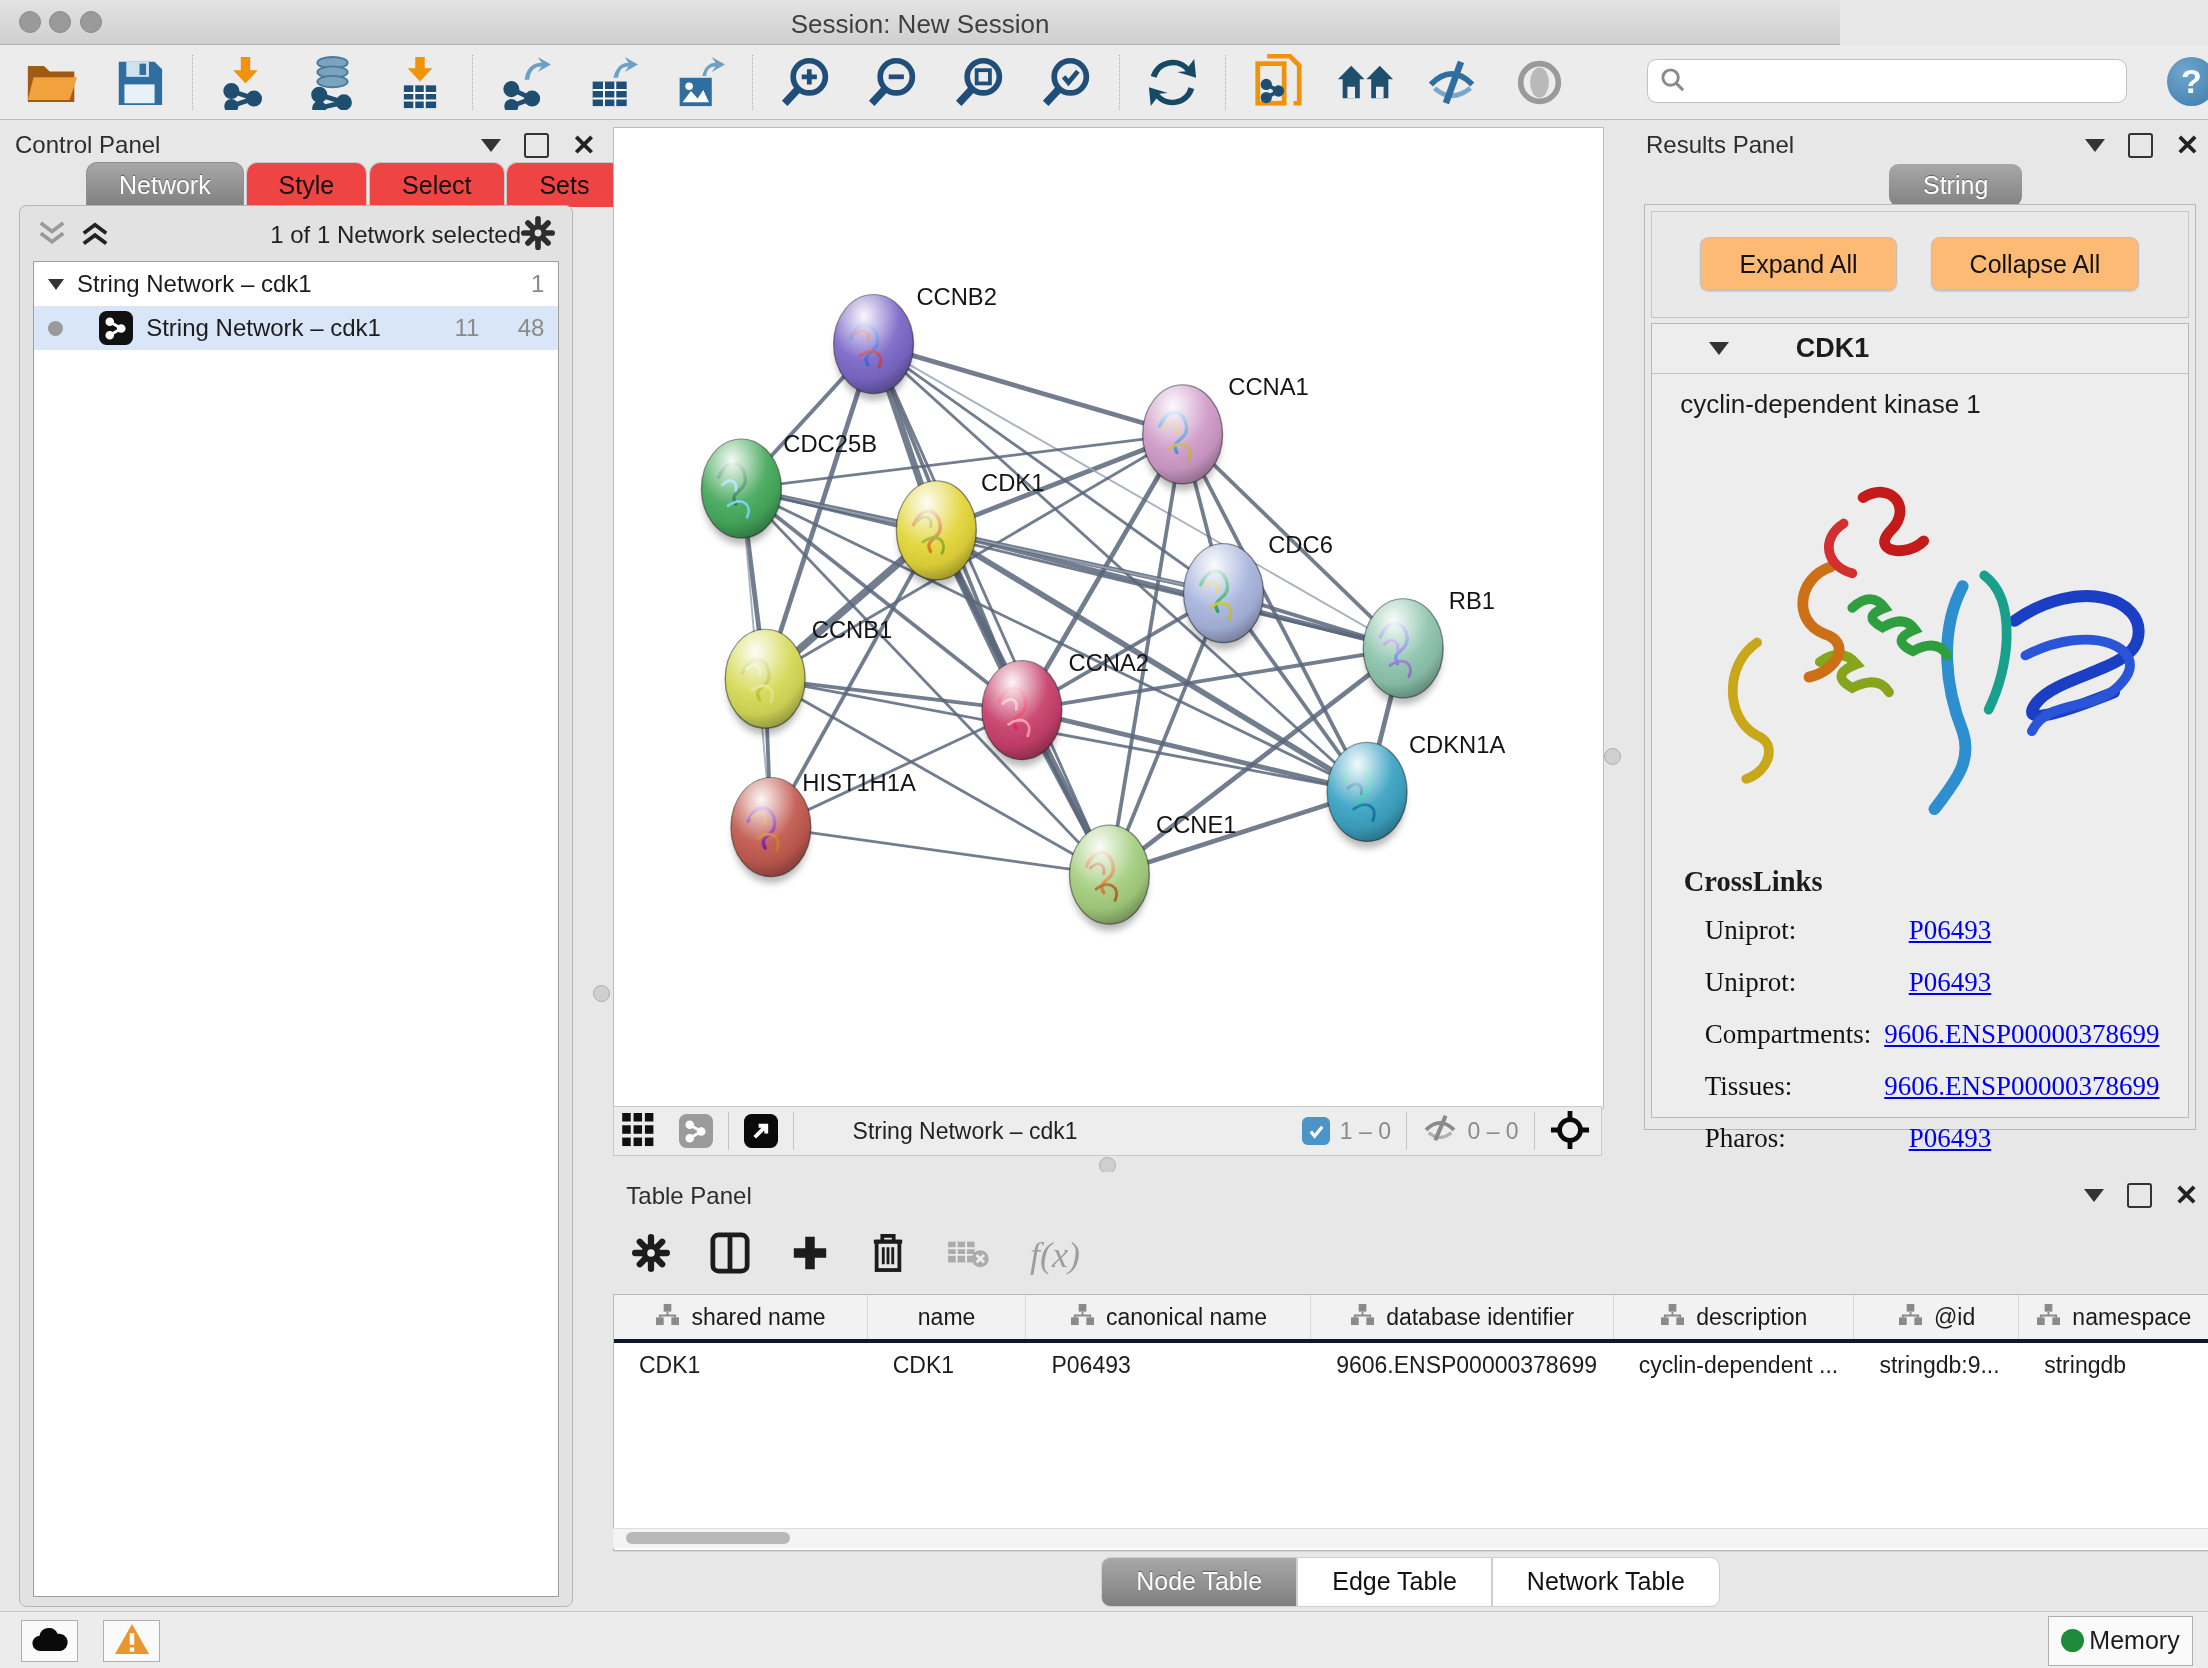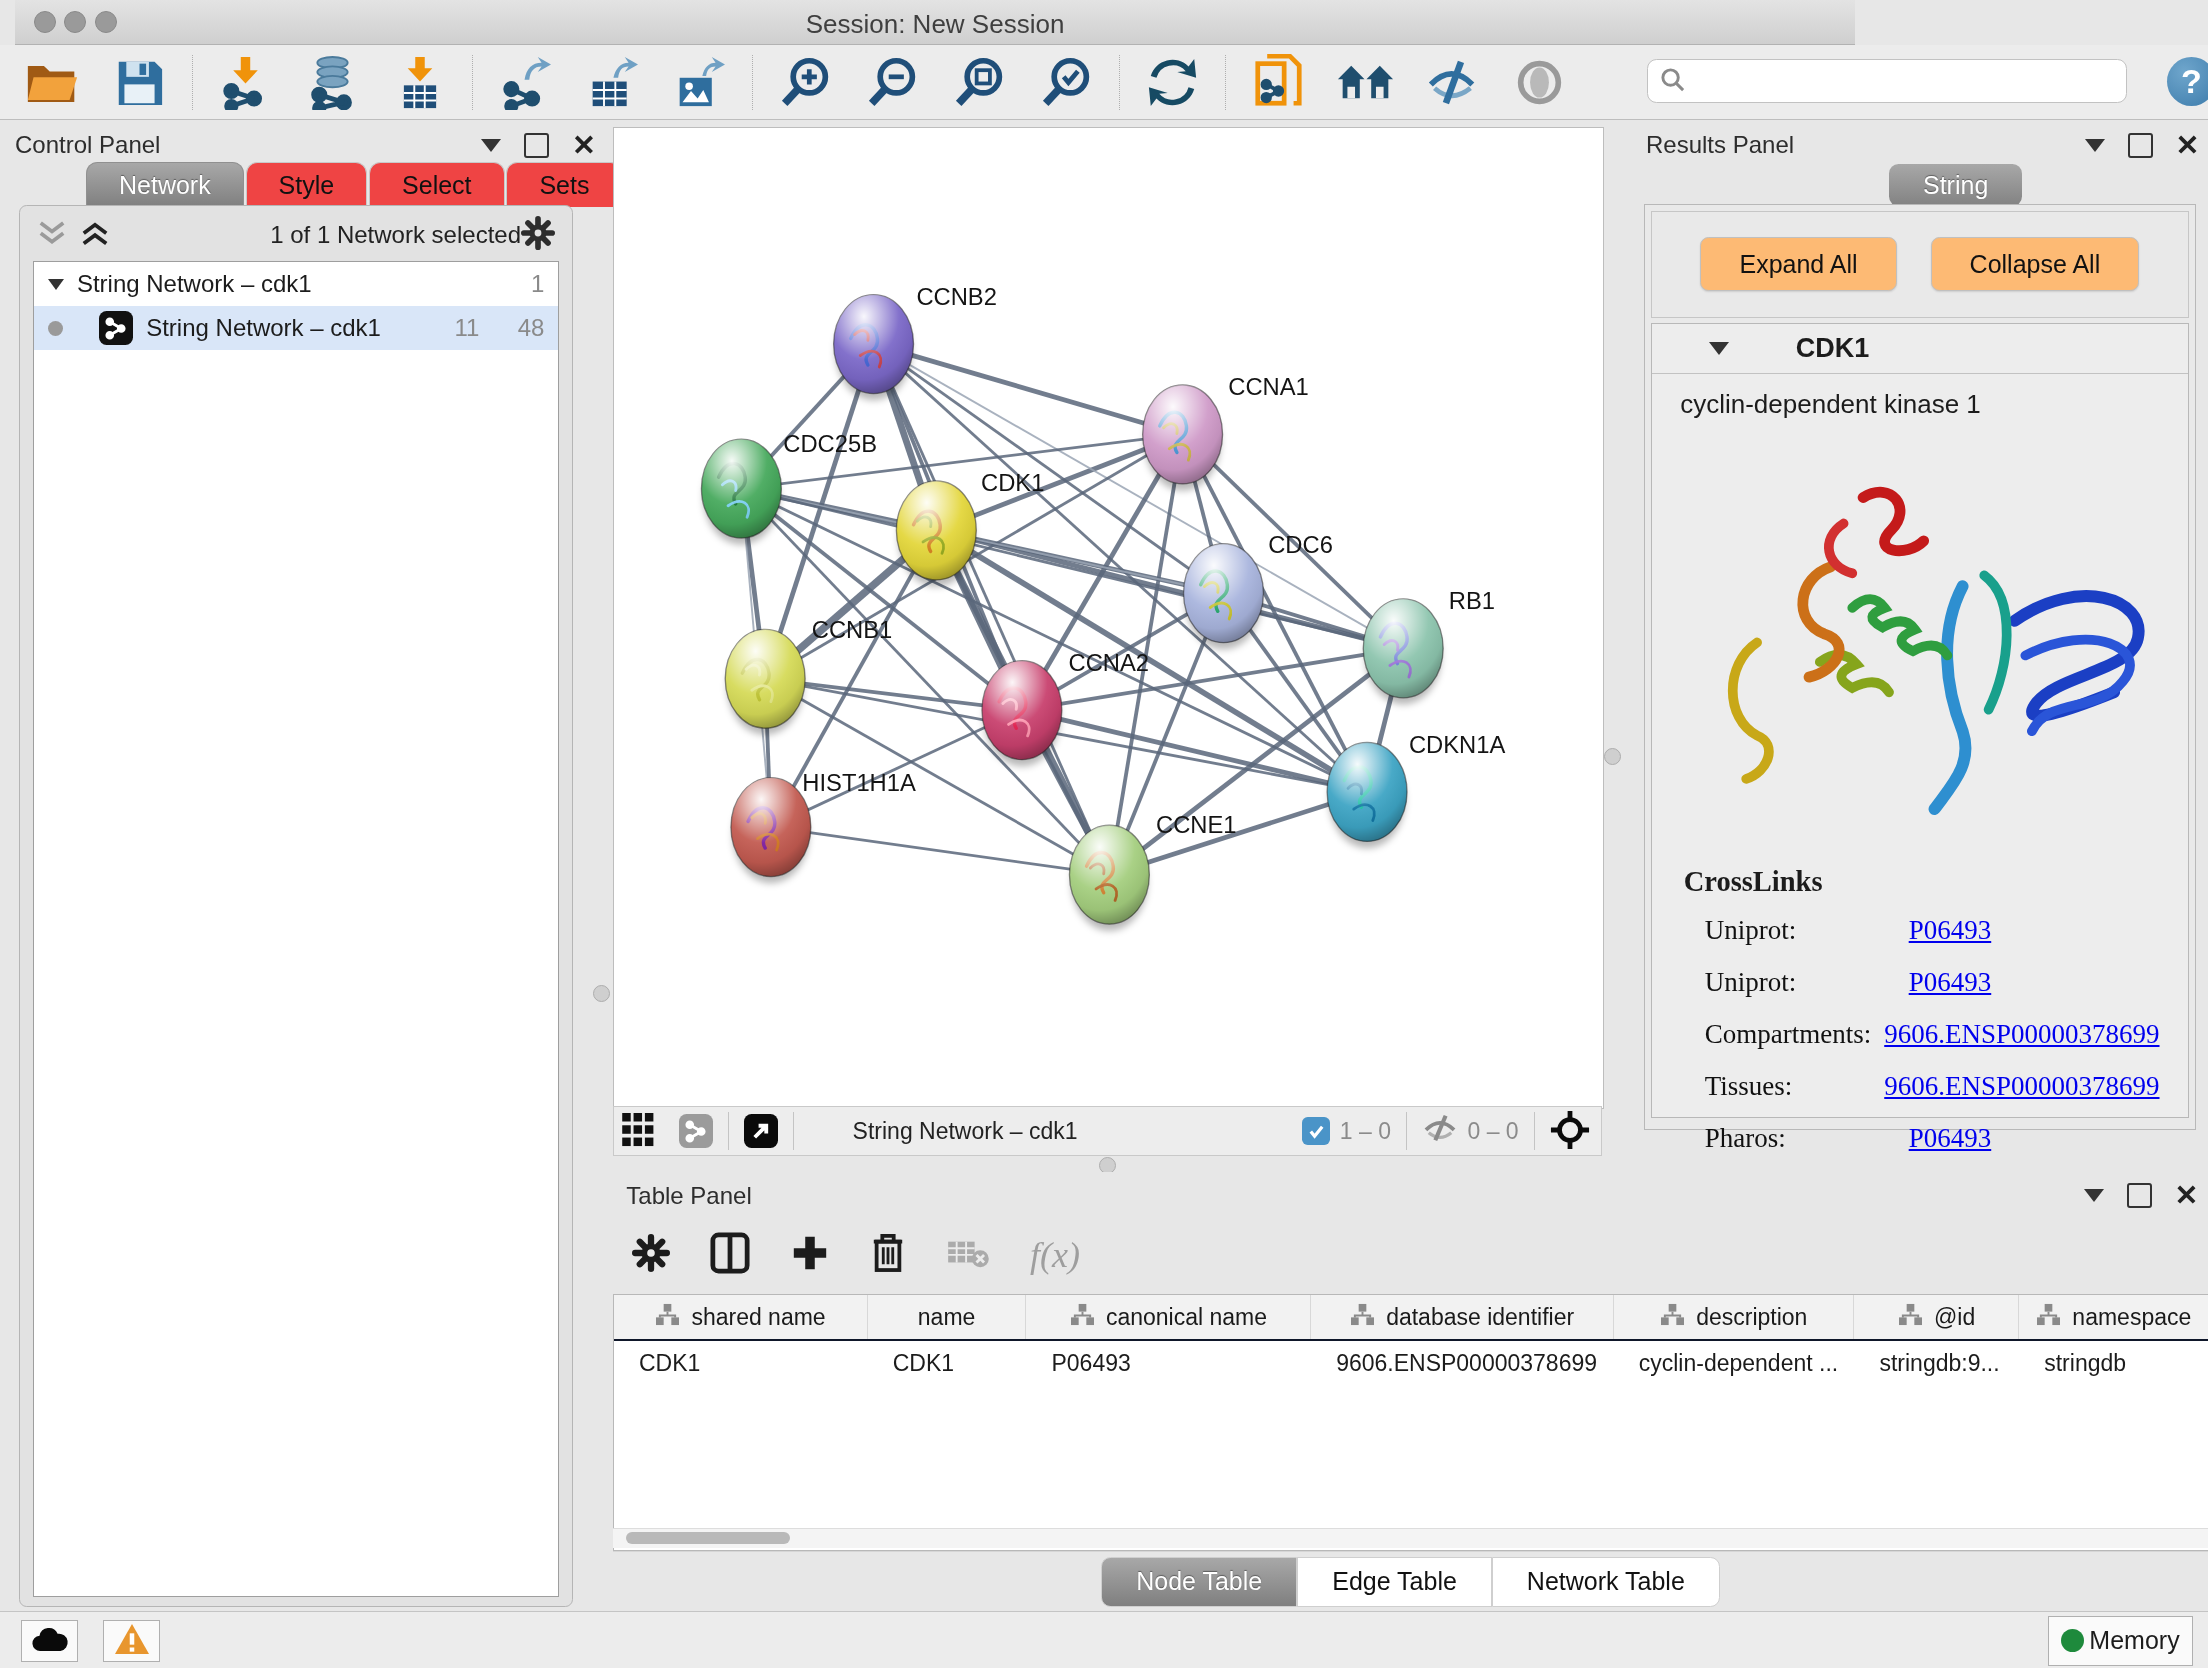--- a/index.html
+++ b/index.html
@@ -1,21 +1,21 @@
 <!DOCTYPE html>
 <html style="font-size:15px"><head>
 <meta charset="utf-8">
 <style>
   html,body{margin:0;padding:0;background:#bfbfbf;}
   #app{position:relative;width:2208px;height:1668px;background:#e7e7e7;
        font-family:"Liberation Sans",sans-serif;color:#1c1c1c;overflow:hidden;}
   .abs{position:absolute;}
 
   
-  .titlebar{left:15px;top:0;width:1840px;height:44px;
+  .titlebar{left:0;top:0;width:1840px;height:44px;
     background:linear-gradient(#e3e3e3,#cfcfcf);border-bottom:1px solid #b2b2b2;}
   .tlight{position:absolute;top:11.4px;width:20px;height:20px;border-radius:50%;
     background:#9a9a9a;border:1px solid #8a8a8a;}
   .wtitle{position:absolute;left:0;right:0;top:8.6px;text-align:center;
     font-size:26px;color:#3f3f3f;}
 
   
   .toolbar{left:0;top:45px;width:2208px;height:74px;background:#ececec;
     border-bottom:1px solid #bdbdbd;display:flex;align-items:center;}
   .tgroup{display:flex;align-items:center;gap:32px;padding:0 25px;}
@@ -96,21 +96,21 @@
   .clrow{display:flex;margin-bottom:21px;font-size:27px;}
   .cllabel{width:204px;padding-left:21px;color:#111;}
   .cllink{color:#0000ee;text-decoration:underline;}
 
   
   .tpanel{left:613px;top:1172px;width:1595px;height:439px;background:#e7e7e7;}
   .tpanel-hdr{position:absolute;left:13.3px;top:9.5px;right:9.5px;display:flex;justify-content:space-between;align-items:center;}
   .ttools{position:absolute;left:19px;top:49px;height:67px;display:flex;align-items:center;gap:40px;}
   .tablebox{position:absolute;left:0px;top:122px;width:1595px;height:255px;background:#fff;
     border:1px solid #b8b8b8;overflow:hidden;}
-  .thead{display:flex;background:#f2f2f2;border-bottom:2px solid #0f172a;height:44px;}
+  .thead{display:flex;background:#f2f2f2;border-bottom:4px solid #0f172a;height:44px;}
   .th{display:flex;align-items:center;justify-content:center;gap:11.4px;font-size:23px;color:#1a1a1a;
     border-right:1px solid #d8d8d8;box-sizing:border-box;overflow:hidden;white-space:nowrap;}
   .trowdata{display:flex;height:44px;}
   .td{font-size:23px;display:flex;align-items:center;padding-left:25px;box-sizing:border-box;
     overflow:hidden;white-space:nowrap;}
   .hscroll{position:absolute;left:0px;top:356px;width:1595px;height:19px;background:#f4f4f4;border-top:1px solid #ddd;}
   .hthumb{position:absolute;left:13.3px;top:2.9px;width:164px;height:12.4px;border-radius:6.7px;background:#b9b9b9;}
   .btabs{position:absolute;left:0;top:379px;width:1595px;border-top:1px solid #d6d6d6;border-bottom:1px solid #d6d6d6;
     height:59px;display:flex;align-items:center;justify-content:center;gap:0;}
   .btab{height:48px;padding:0 34px;display:flex;align-items:center;font-size:25px;background:#fff;

